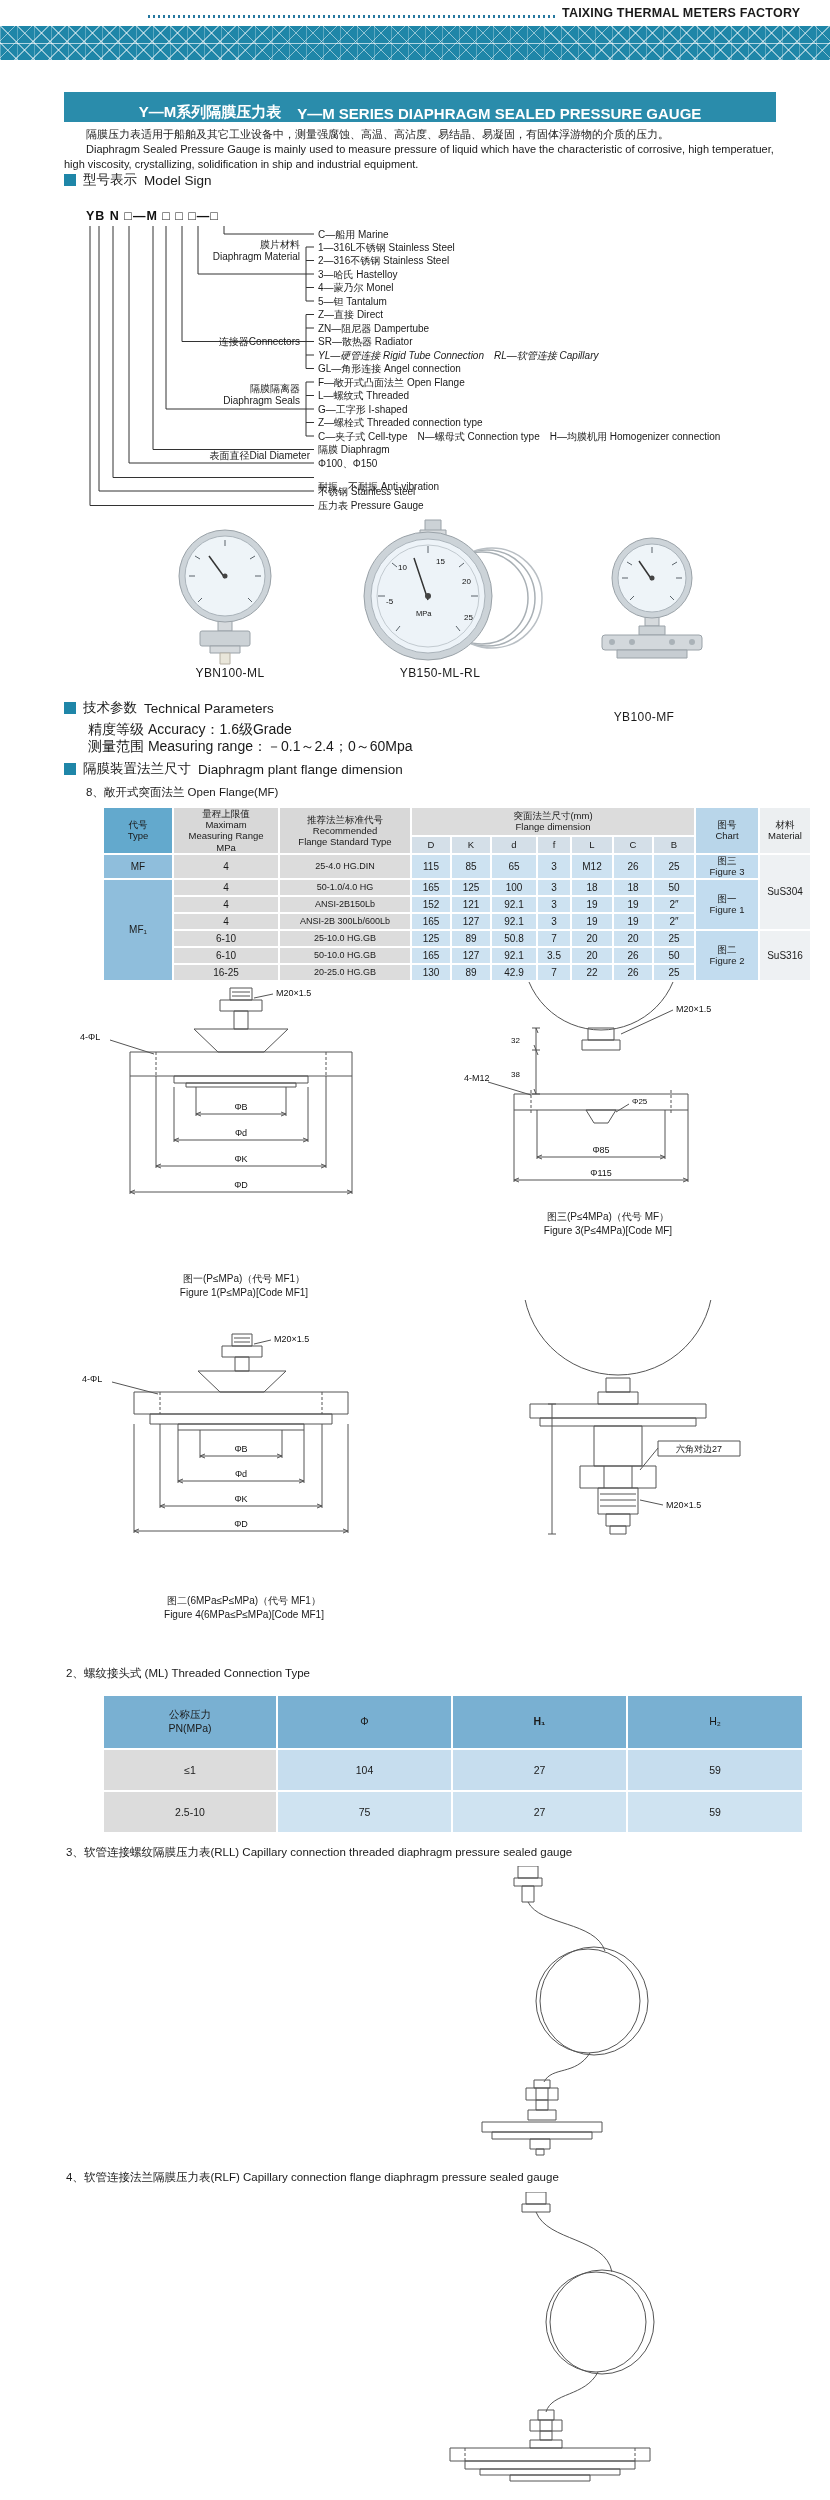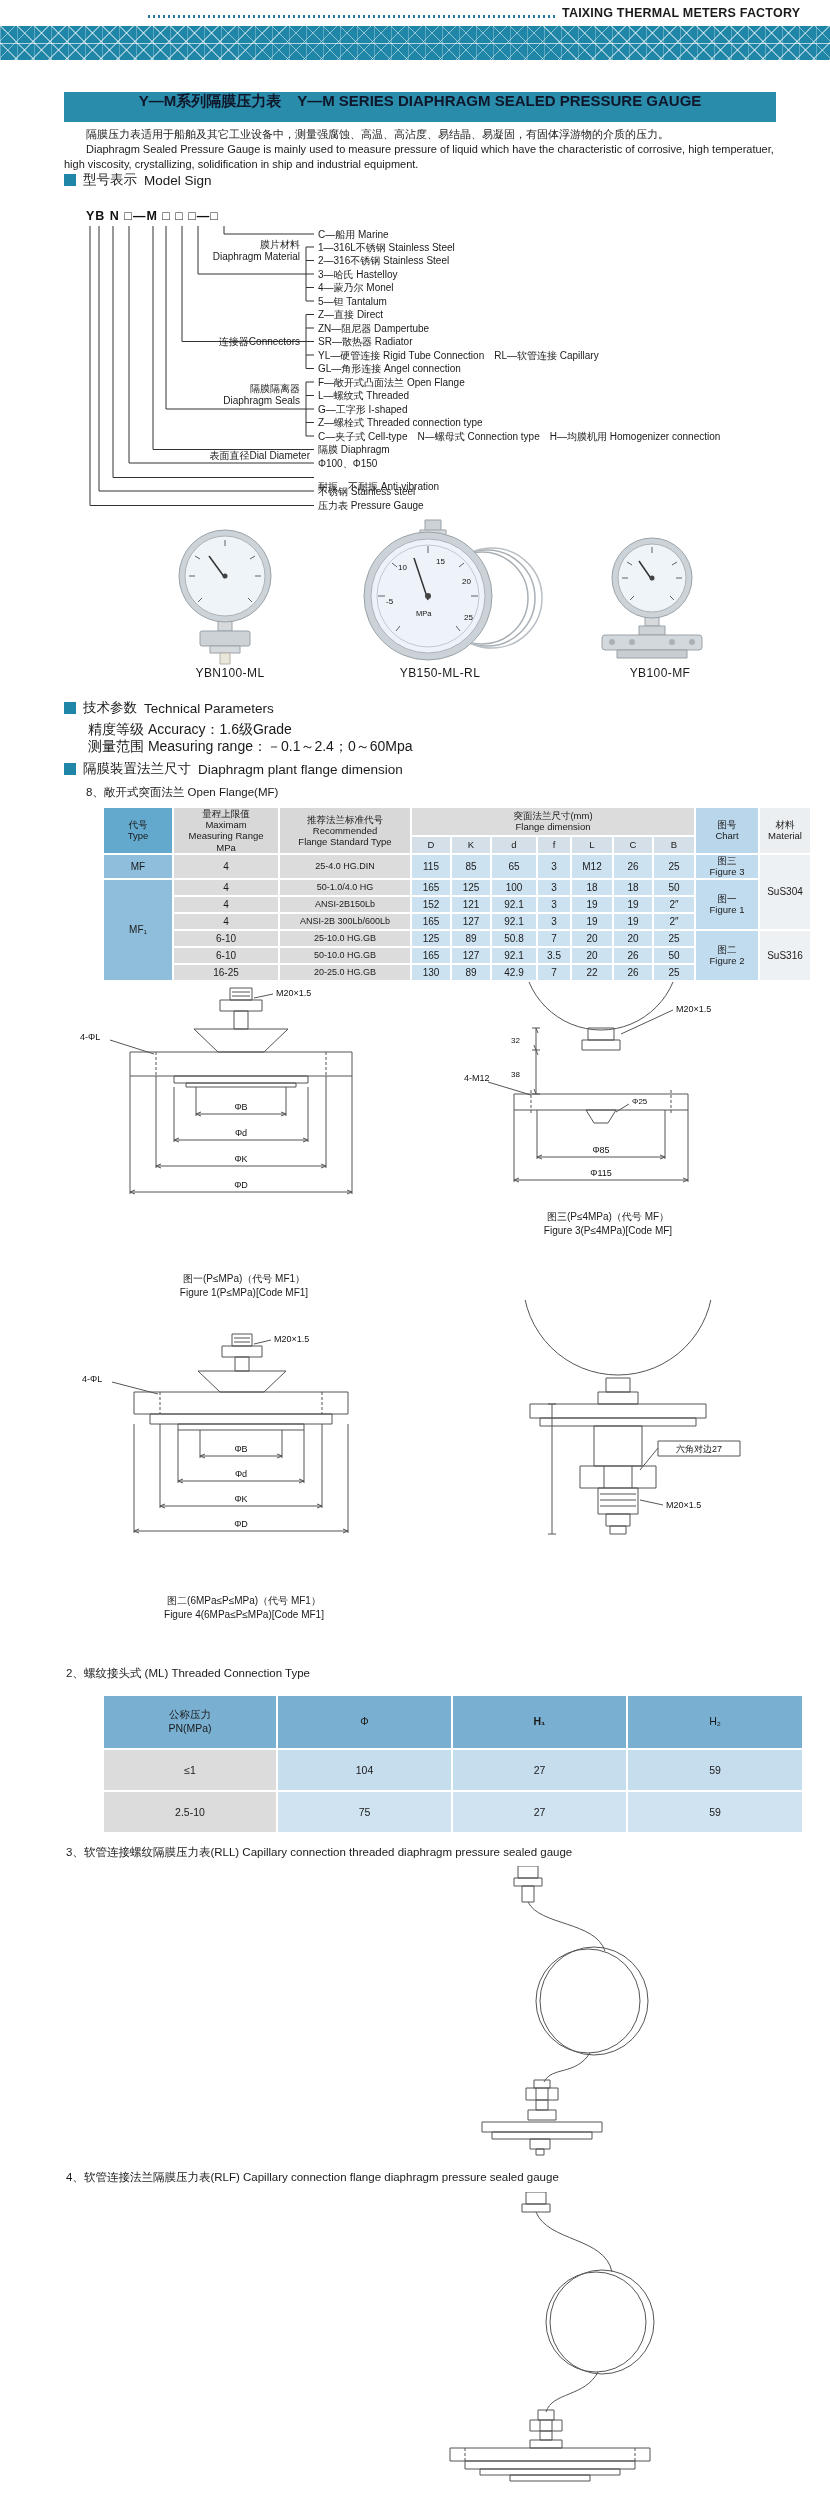--- a/index.html
+++ b/index.html
@@ -9,22 +9,22 @@
   
   .dotted{left:148px;top:15px;width:410px;height:3px;
           background:repeating-linear-gradient(90deg,#26789f 0 2px,transparent 2px 5px);}
   .factory{left:562px;top:6px;font-weight:bold;font-size:12.5px;letter-spacing:.2px;white-space:nowrap;}
   .band{left:0;top:26px;width:830px;height:34px;background-color:#1f86a8;
         background-image:
           repeating-linear-gradient(45deg,rgba(255,255,255,.5) 0 1px,transparent 1px 12px),
           repeating-linear-gradient(-45deg,rgba(255,255,255,.5) 0 1px,transparent 1px 12px),
           repeating-linear-gradient(90deg,rgba(255,255,255,.28) 0 1px,transparent 1px 17px);}
   .band::after{content:"";position:absolute;left:0;top:50%;width:100%;height:1px;background:rgba(255,255,255,.65);}
-  .titlebar{left:64px;top:92px;width:712px;height:30px;background:#2a8cab;color:#0f172a;
-            display:flex;align-items:flex-start;justify-content:center;gap:16px;
+  .titlebar{left:64px;top:92px;width:712px;height:30px;background:#2a8cab;color:#ffffff;
+            display:flex;align-items:flex-end;justify-content:center;gap:16px;
             font-weight:bold;font-size:15px;white-space:nowrap;}
   .intro{left:64px;top:127px;width:716px;font-size:11px;line-height:1.38;}
   .intro p{margin:0;text-indent:2em;}
   
   .h-section{display:flex;align-items:center;gap:7px;font-size:13.5px;white-space:nowrap;}
   .sq{width:12px;height:12px;background:#1f86a8;display:inline-block;flex:0 0 auto;}
   .numtitle{font-size:11.5px;white-space:nowrap;}
   .textline{font-size:14px;white-space:nowrap;}
   
   .tree{left:84px;top:194px;width:716px;height:322px;font-size:10px;}
@@ -117,21 +117,21 @@
 
   <div class="titem" style="top:34px;">C—船用 Marine</div>
   <div class="titem" style="top:47px;">1—316L不锈钢 Stainless Steel</div>
   <div class="titem" style="top:60px;">2—316不锈钢 Stainless Steel</div>
   <div class="titem" style="top:74px;">3—哈氏 Hastelloy</div>
   <div class="titem" style="top:87px;">4—蒙乃尔 Monel</div>
   <div class="titem" style="top:101px;">5—钽 Tantalum</div>
   <div class="titem" style="top:114px;">Z—直接 Direct</div>
   <div class="titem" style="top:128px;">ZN—阻尼器 Dampertube</div>
   <div class="titem" style="top:141px;">SR—散热器 Radiator</div>
-  <div class="titem" style="top:155px;">YL—硬管连接 Rigid Tube Connection　RL—软管连接 Capillary</div>
+  <div class="titem" style="top:155px;font-style:italic;">YL—硬管连接 Rigid Tube Connection　RL—软管连接 Capillary</div>
   <div class="titem" style="top:168px;">GL—角形连接 Angel connection</div>
   <div class="titem" style="top:182px;">F—敞开式凸面法兰 Open Flange</div>
   <div class="titem" style="top:195px;">L—螺纹式 Threaded</div>
   <div class="titem" style="top:209px;">G—工字形 I-shaped</div>
   <div class="titem" style="top:222px;">Z—螺栓式 Threaded connection type</div>
   <div class="titem" style="top:236px;">C—夹子式 Cell-type　N—螺母式 Connection type　H—均膜机用 Homogenizer connection</div>
   <div class="titem" style="top:249px;">隔膜 Diaphragm</div>
   <div class="titem" style="top:263px;">Φ100、Φ150</div>
   <div class="titem" style="top:286px;">耐振、不耐振 Anti-vibration</div>
   <div class="titem" style="top:291px;">不锈钢 Stainless steel</div>
@@ -185,21 +185,21 @@
     <circle cx="67" cy="42" r="40" fill="#cdd4d9" stroke="#9aa2a8"></circle>
     <circle cx="67" cy="42" r="34" fill="#eef4f8" stroke="#aab3ba"></circle>
     <g stroke="#5a636a">
       <path d="M67,11v6 M42,26l5,3 M92,26l-5,3 M37,42h6 M97,42h-6 M45,64l4,-4 M89,64l-4,-4"></path>
     </g>
     <line x1="67" y1="44" x2="54" y2="25" stroke="#333" stroke-width="1.5"></line>
     <circle cx="67" cy="42" r="2.5" fill="#444"></circle>
   </svg>
   <div class="glabel" style="left:150px;width:160px;">YBN100-ML</div>
   <div class="glabel" style="left:355px;width:170px;">YB150-ML-RL</div>
-  <div class="glabel" style="left:580px;width:160px;">YB100-MF</div>
+  <div class="glabel" style="left:564px;width:160px;margin-top:44px;">YB100-MF</div>
 </div>
 
 <div class="abs h-section" style="left:64px;top:699px;">
   <span class="sq"></span>
   <span>技术参数</span>
   <span>Technical Parameters</span>
 </div>
 <div class="abs textline" style="left:88px;top:721px;">精度等级 Accuracy：1.6级Grade</div>
 <div class="abs textline" style="left:88px;top:738px;">测量范围 Measuring range：－0.1～2.4；0～60Mpa</div>
 <div class="abs h-section" style="left:64px;top:760px;">

